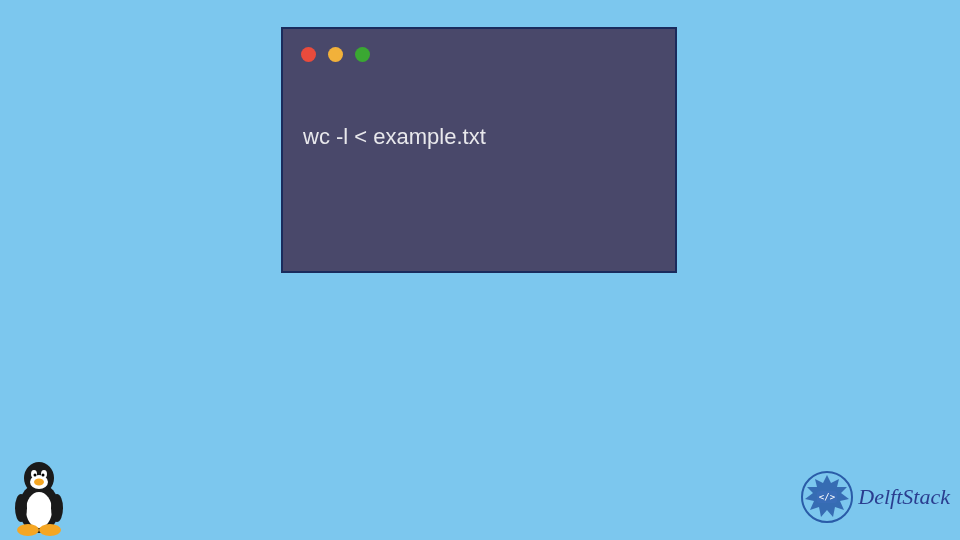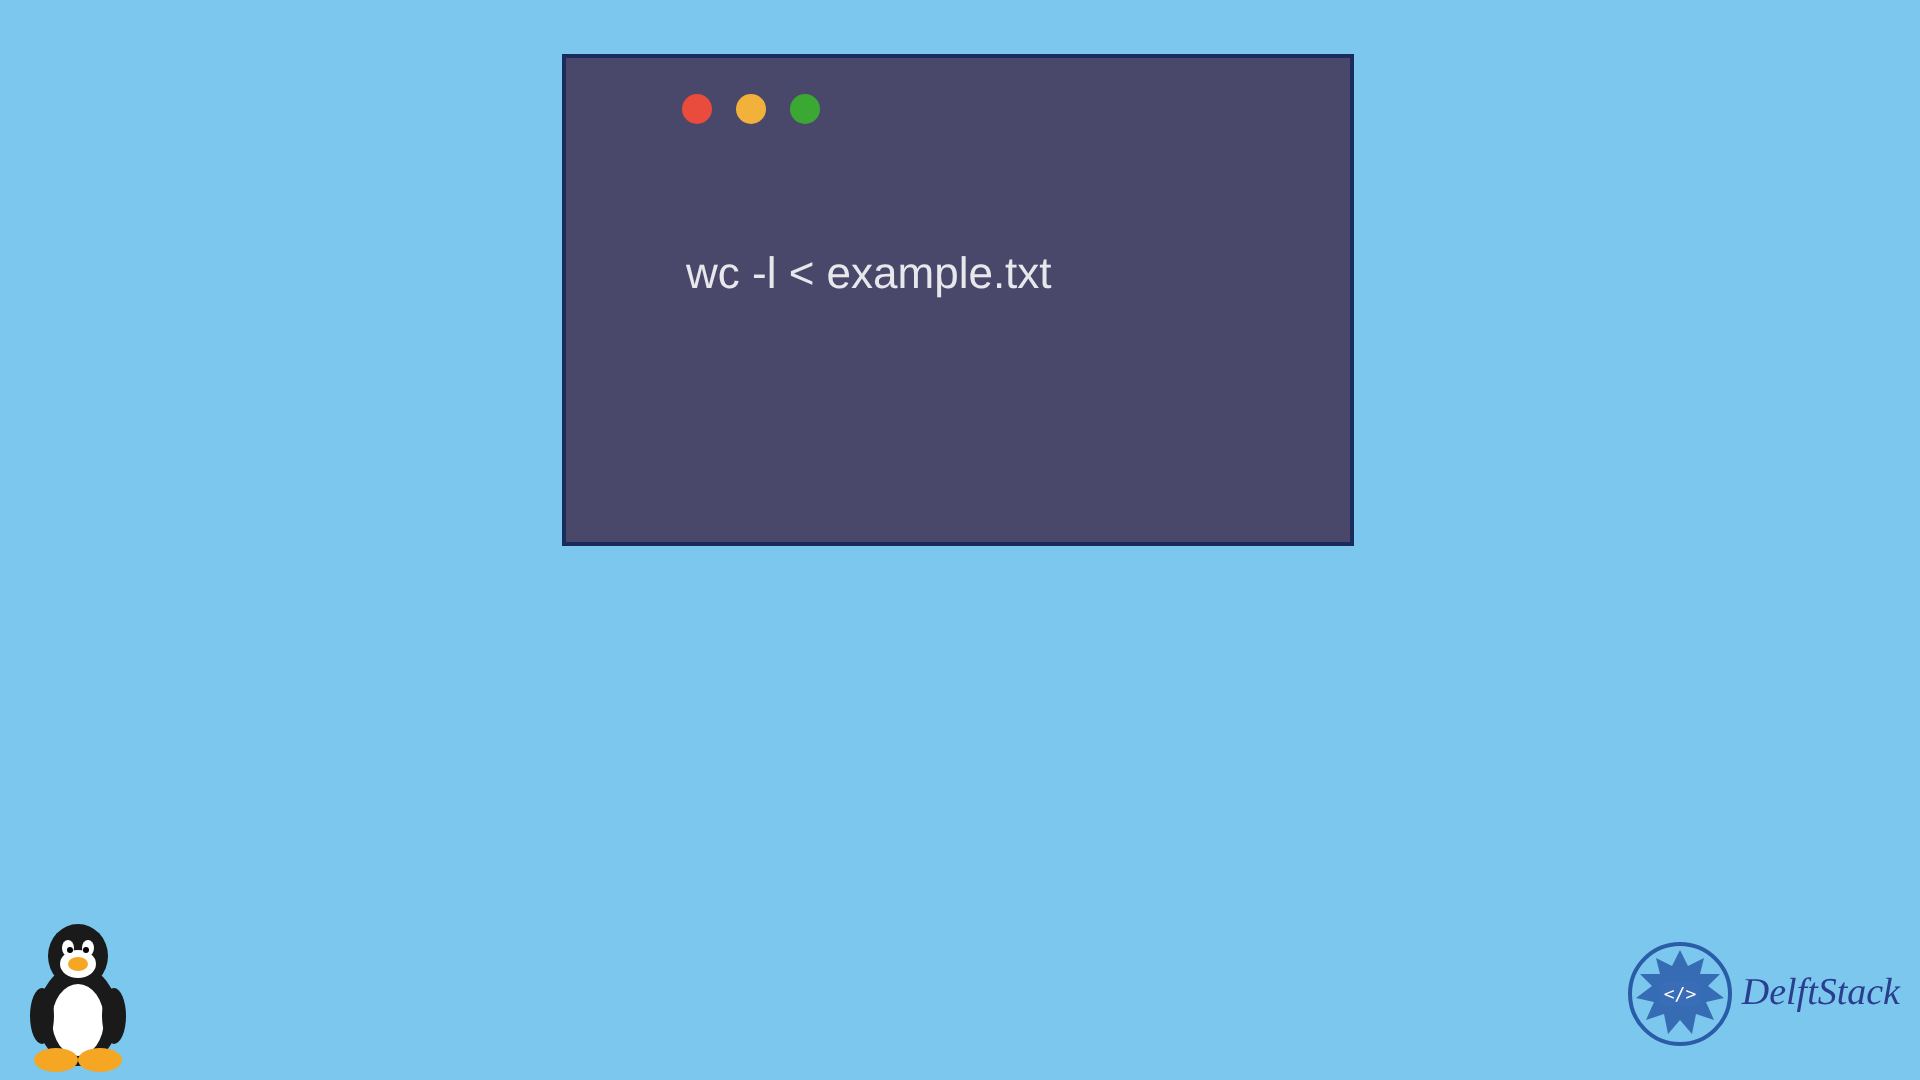--- a/index.html
+++ b/index.html
@@ -16,21 +16,20 @@
       overflow: hidden;
     }
     .terminal-window {
       position: absolute;
       left: 281px;
       top: 27px;
       width: 396px;
       height: 246px;
       background: #49486a;
       border: 2px solid #1a2b5c;
-      padding-left: 40px;
     }
     .titlebar {
       height: 30px;
       display: flex;
       align-items: center;
       padding-left: 18px;
       gap: 12px;
       margin-top: 10px;
     }
     .dot {
@@ -60,21 +59,21 @@
       bottom: 16px;
       display: flex;
       align-items: center;
       gap: 4px;
     }
     .delftstack-logo {
       width: 54px;
       height: 54px;
     }
     .delftstack-text {
-      font-size: 19px;
+      font-size: 22px;
       color: #2a3d8f;
       font-weight: 500;
       font-style: italic;
       font-family: Georgia, serif;
     }
   </style>
 </head>
 <body>
 
 <div class="terminal-window">

